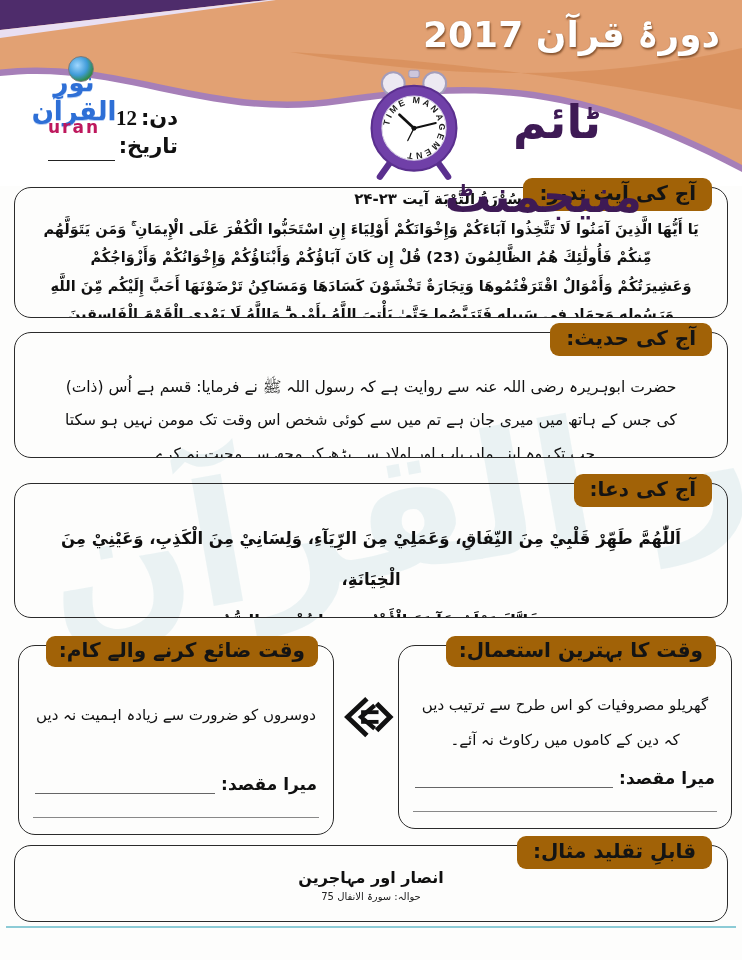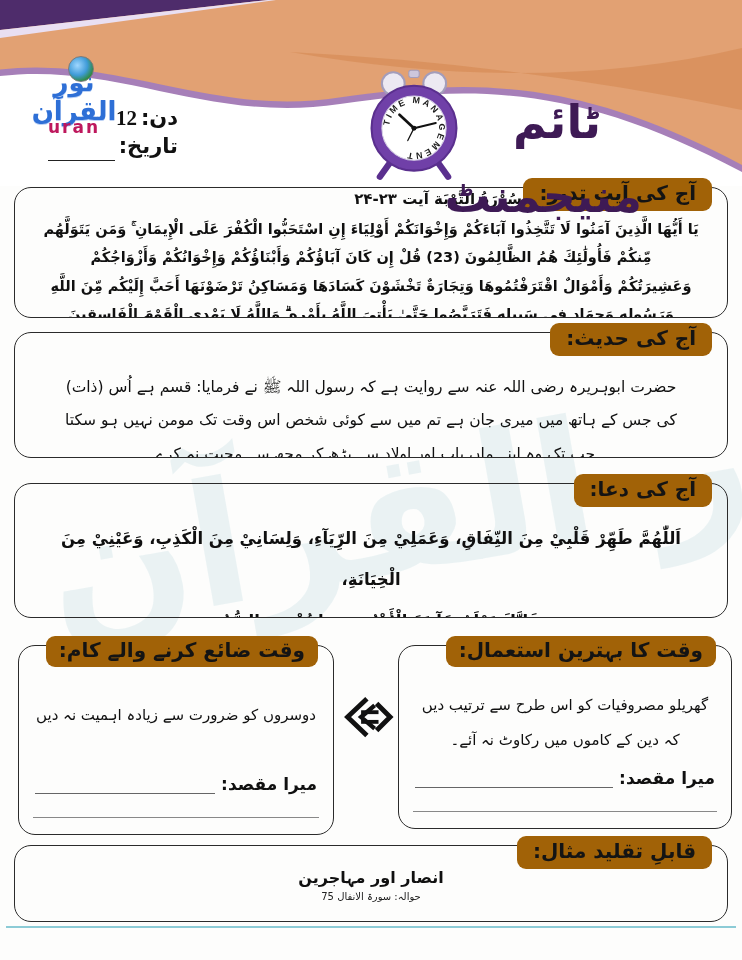--- a/index.html
+++ b/index.html
@@ -81,20 +81,21 @@
   <div class="header">
     <svg class="bg" width="742" height="186" viewBox="0 0 742 186">
       <rect x="0" y="0" width="742" height="186" fill="#e2a173"></rect>
       <path d="M290,52 Q540,96 742,48 L742,110 Q520,64 290,52 Z" fill="#d3874e" opacity="0.55"></path>
       <path d="M0,74 C120,60 210,122 340,102 C480,82 580,84 742,170 L742,186 L0,186 Z" fill="none" stroke="#9b79c4" stroke-width="9" opacity="0.85"></path>
       <path d="M0,76 C120,62 210,124 340,104 C480,84 580,86 742,172 L742,186 L0,186 Z" fill="#ffffff"></path>
       <polygon points="0,0 268,0 0,30" fill="#4e2c6b"></polygon>
       <polygon points="0,30 268,0 276,0 0,38" fill="#e9dff2"></polygon>
     </svg>
 
+    <div class="program-title">دورۂ قرآن 2017</div>
 
     <div class="logo">
       <span class="globe"></span>
       <div class="urdu">نور القرآن</div>
       <div class="latin">uran</div>
     </div>
 
     <div class="daydate">
       <div class="row">
         <span class="lbl">دن:</span>

